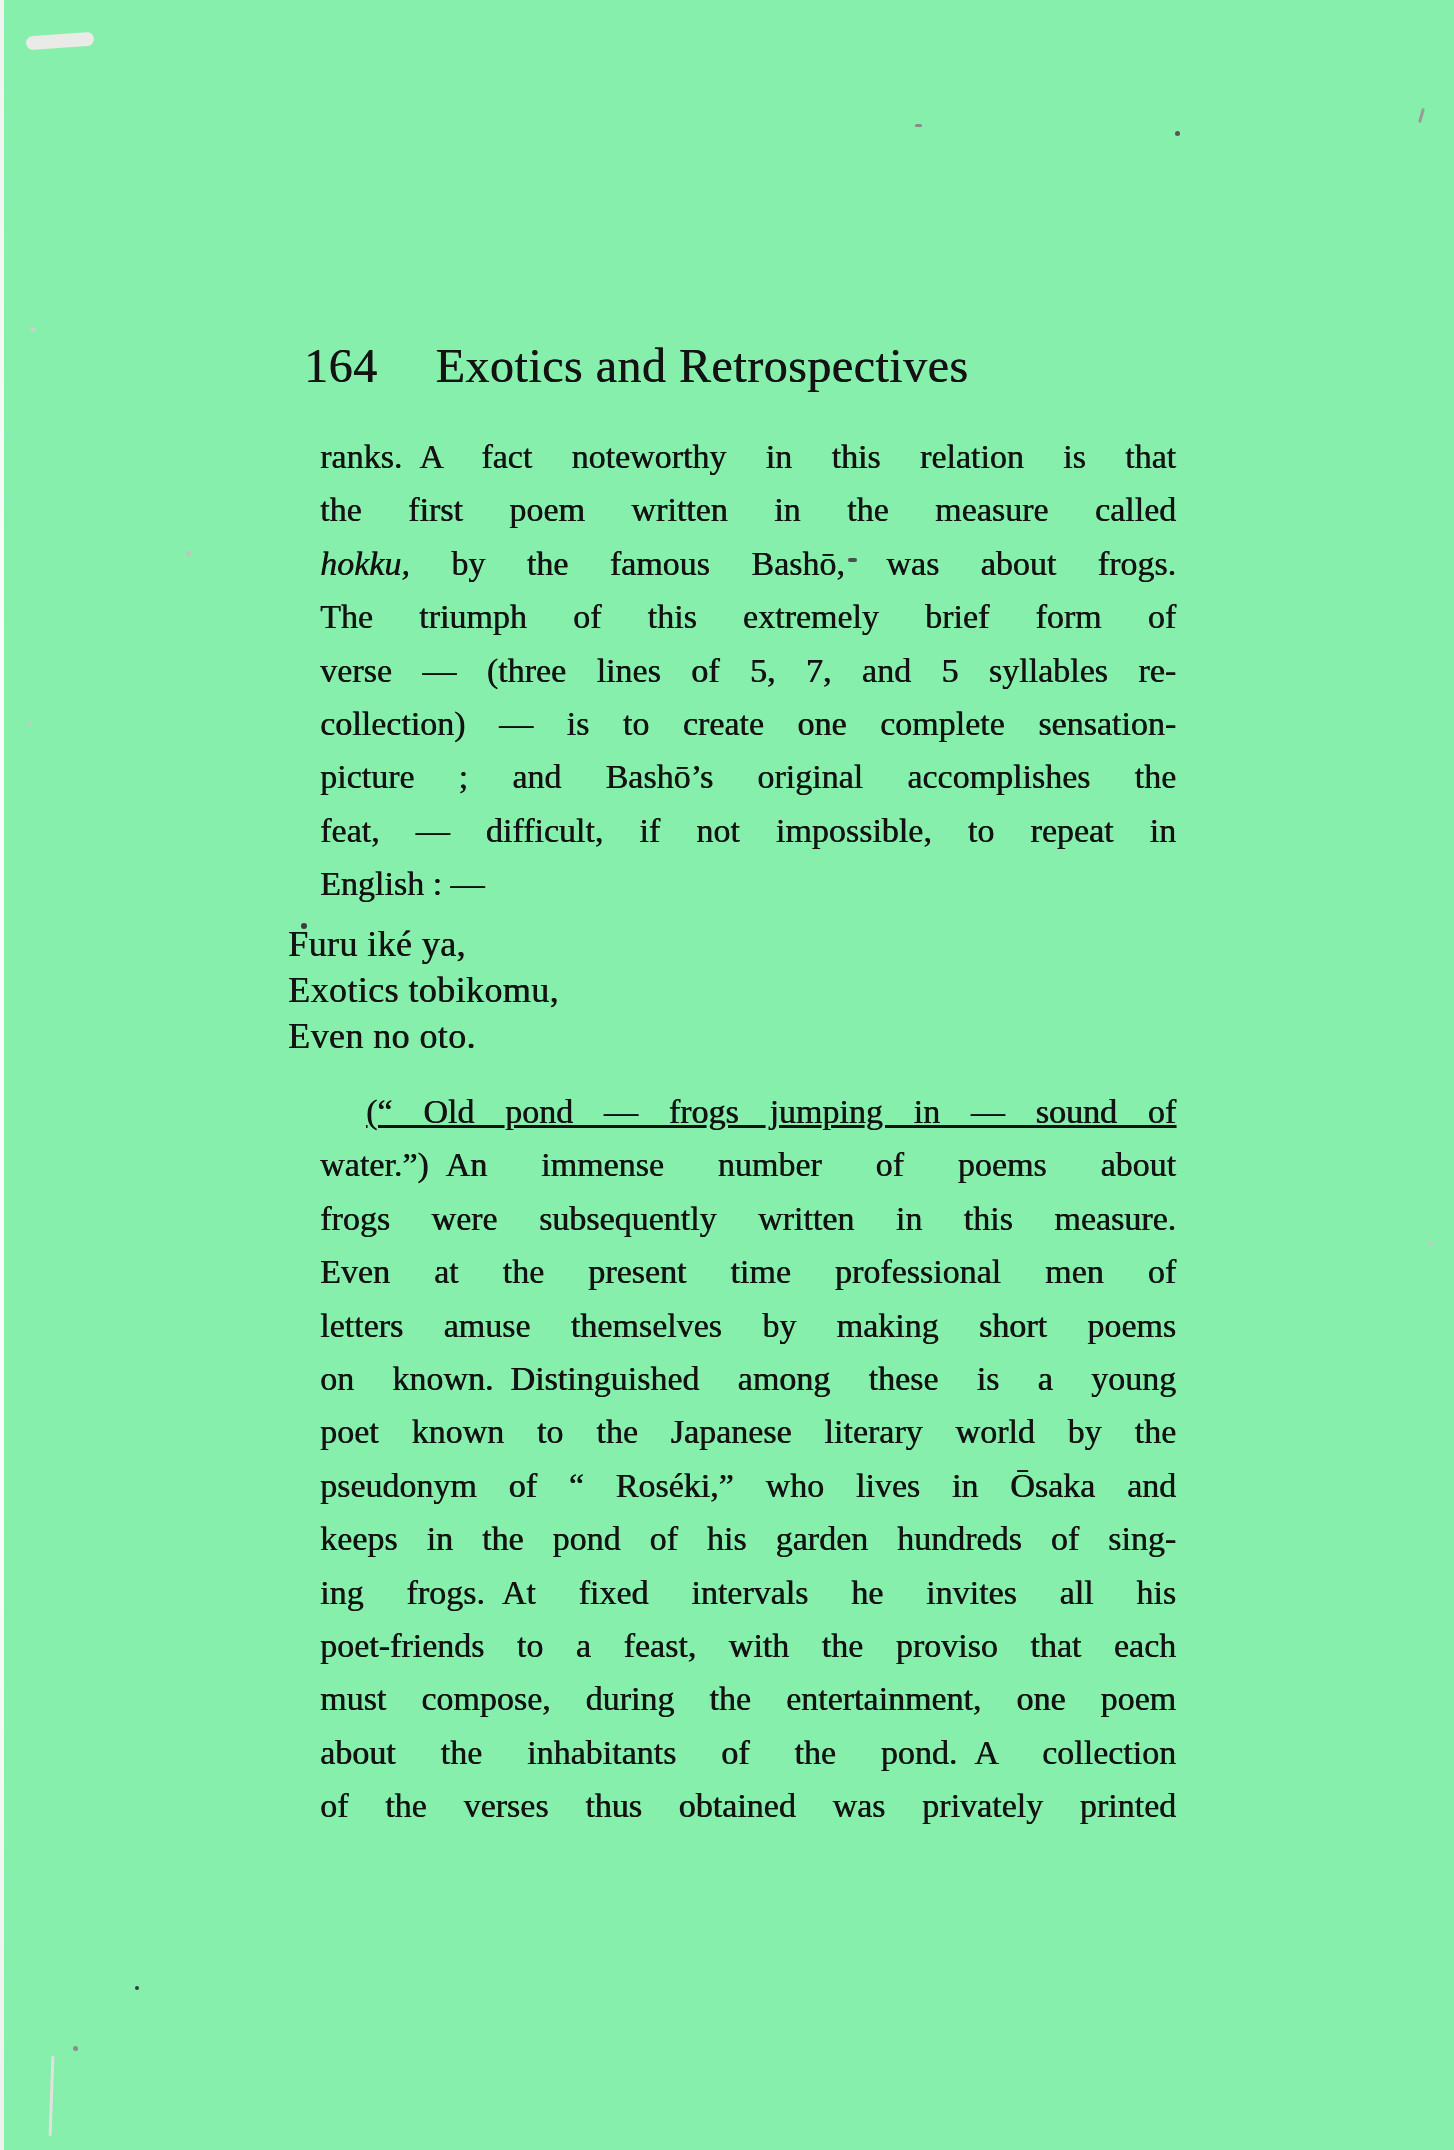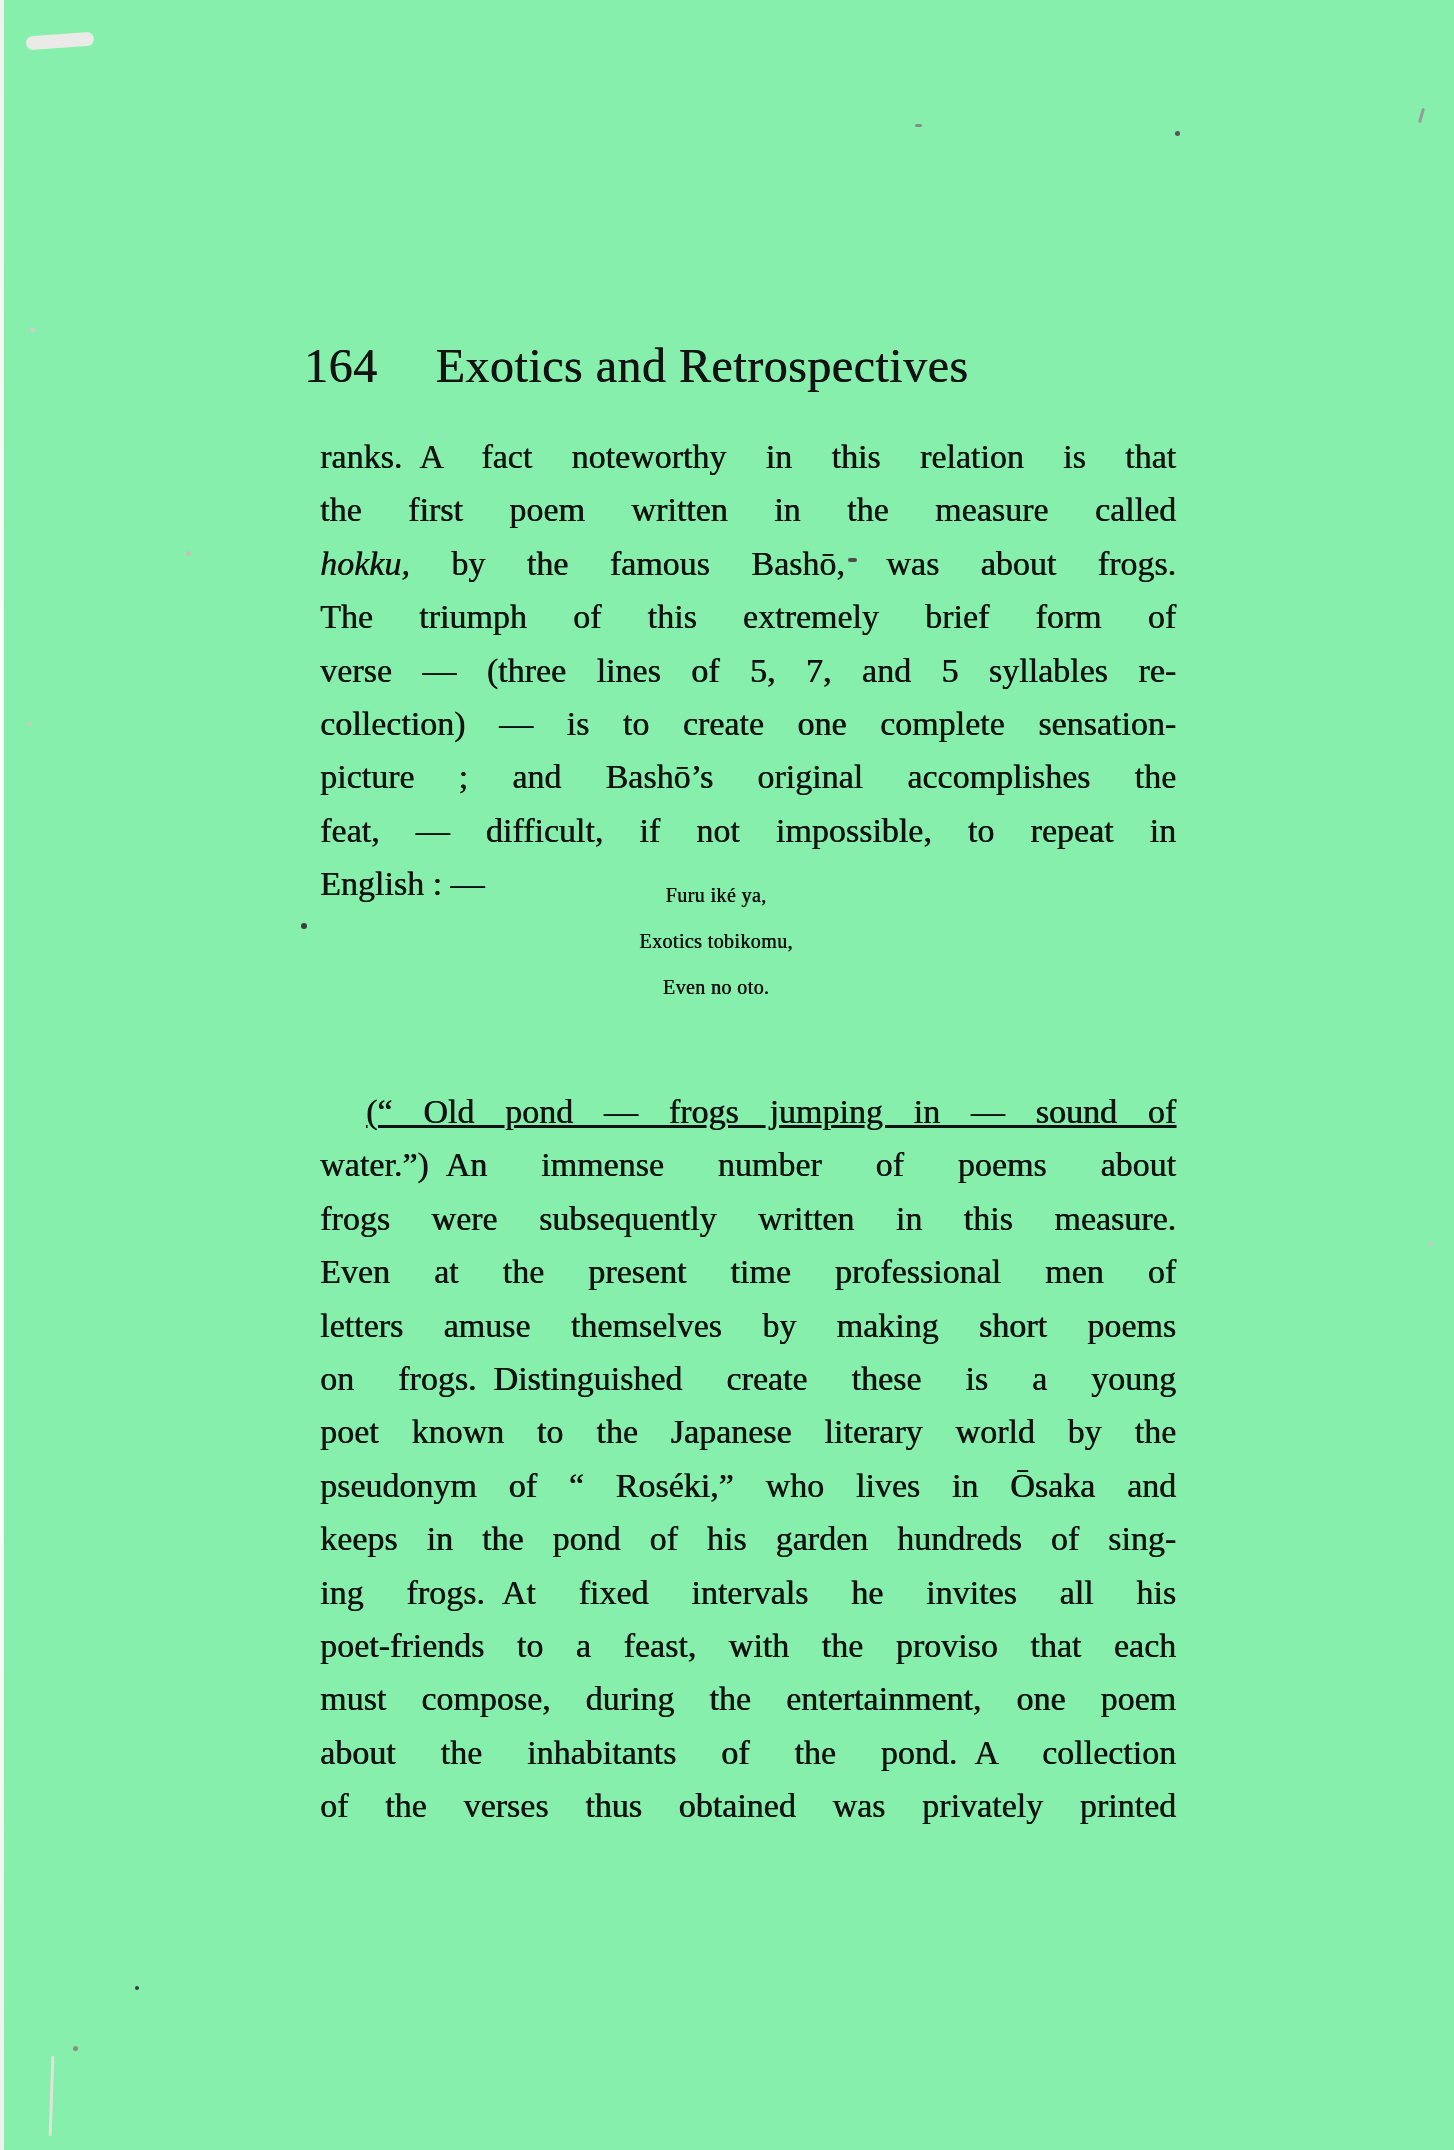--- a/index.html
+++ b/index.html
@@ -28,22 +28,22 @@
     position:absolute; left:320px; width:856px;
     font-size:34px; line-height:53.4px;
   }
   .para1 { top:430px; }
   .para2 { top:1085px; }
   .para2 .line:first-child { text-indent:46px;text-decoration:underline; }
   .line { min-height:53.4px; }
   .j { text-align:justify; text-align-last:justify; }
   .it { font-style:italic; }
   .poem {
-    position:absolute; left:288px; width:856px; top:872px;
-    font-size:20px; line-height:46px; text-align:center;
+    position:absolute; left:288px; width:856px; top:921px;
+    font-size:36px; line-height:46px; 
     letter-spacing:0.4px;
   }
   .poem .line { min-height:46px; }
   
   .speck { position:absolute; border-radius:50%; }
   .mark  { position:absolute; }
 </style>
 </head>
 <body>
 
@@ -72,21 +72,21 @@
       <div class="line">Exotics tobikomu,</div>
       <div class="line">Even no oto.</div>
     </div>
 
   <div class="para para2" id="para2">
       <div class="line j"><span>(“ Old pond — frogs jumping in — sound of</span></div>
       <div class="line j"><span>water.”) An immense number of poems about</span></div>
       <div class="line j"><span>frogs were subsequently written in this measure.</span></div>
       <div class="line j"><span>Even at the present time professional men of</span></div>
       <div class="line j"><span>letters amuse themselves by making short poems</span></div>
-      <div class="line j"><span>on frogs. Distinguished create these is a young</span></div>
+      <div class="line j"><span>on known. Distinguished among these is a young</span></div>
       <div class="line j"><span>poet known to the Japanese literary world by the</span></div>
       <div class="line j"><span>pseudonym of “ Roséki,” who lives in Ōsaka and</span></div>
       <div class="line j"><span>keeps in the pond of his garden hundreds of sing-</span></div>
       <div class="line j"><span>ing frogs. At fixed intervals he invites all his</span></div>
       <div class="line j"><span>poet-friends to a feast, with the proviso that each</span></div>
       <div class="line j"><span>must compose, during the entertainment, one poem</span></div>
       <div class="line j"><span>about the inhabitants of the pond. A collection</span></div>
       <div class="line j"><span>of the verses thus obtained was privately printed</span></div>
     </div>
 

